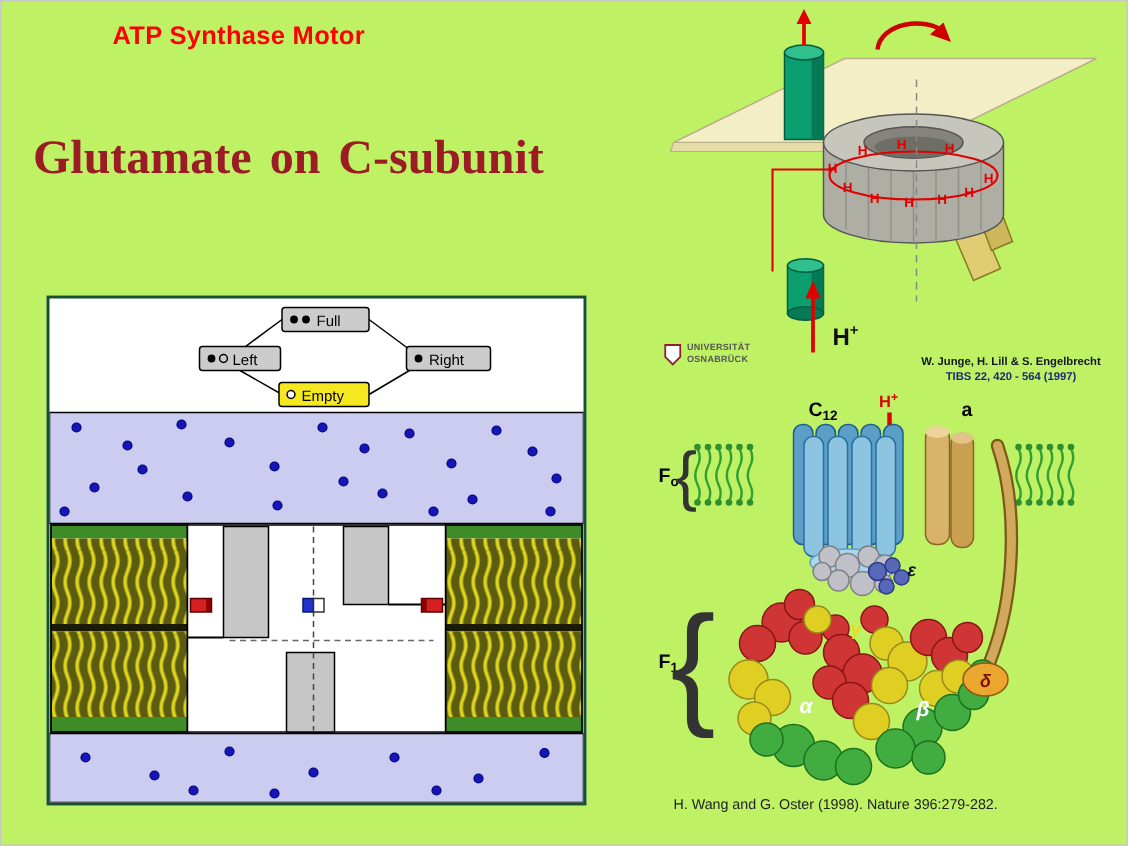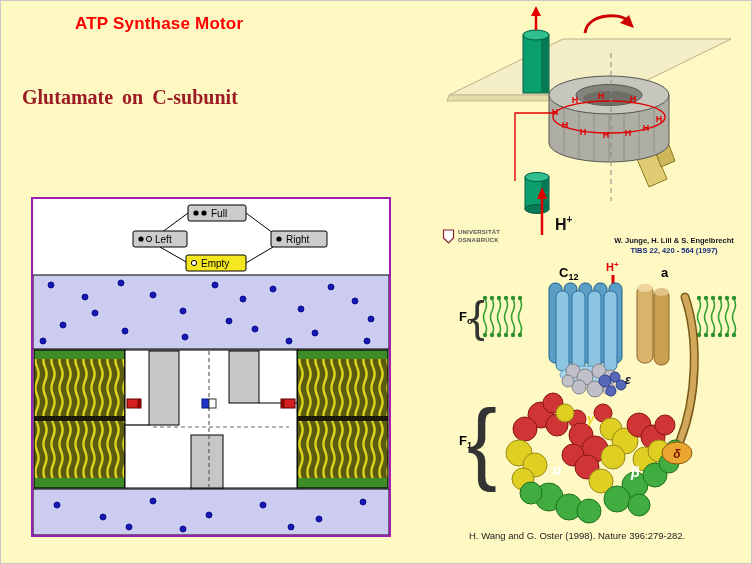--- a/index.html
+++ b/index.html
@@ -1,27 +1,27 @@
 <!DOCTYPE html>
 <html><head>
 <meta charset="utf-8">
 <style>
   * { margin:0; padding:0; box-sizing:border-box; }
   html,body { width:752px; height:564px; }
   body { background:#ffffff; font-family:"Liberation Sans", sans-serif; position:relative; overflow:hidden; }
-  .slide { position:absolute; inset:0; background:#fef9c3; border:1px solid #c9c9c9; }
+  .slide { position:absolute; inset:0; background:#bef264; border:1px solid #c9c9c9; }
 
   .slide-title { position:absolute; left:74px; top:13px; font-size:17px; font-weight:bold; color:#ff0000; letter-spacing:.2px; }
 
-  .heading { position:absolute; left:21px; top:84px; font-family:"Liberation Serif", serif; font-weight:bold; font-size:20px; color:#9b1c24; line-height:1.22; }
+  .heading { position:absolute; left:21px; top:84px; font-family:"Liberation Serif", serif; font-weight:bold; font-size:32px; color:#9b1c24; line-height:1.22; }
   .heading .l1 { word-spacing:4px; }
 
-  .sim-panel { position:absolute; left:30px; top:196px; width:360px; height:340px; border:2px solid #a21caf; background:#fff; }
+  .sim-panel { position:absolute; left:30px; top:196px; width:360px; height:340px; border:2px solid #14532d; background:#fff; }
   .rotor-panel { position:absolute; left:428px; top:2px; width:318px; height:246px; }
-  .synthase-panel { position:absolute; left:452px; top:252px; width:298px; height:292px;text-align:center; }
+  .synthase-panel { position:absolute; left:432px; top:252px; width:298px; height:292px;text-align:center; }
 
   .logo { position:absolute; left:441px; top:228px; display:flex; gap:3px; align-items:center; }
   .logo-text { font-size:6px; color:#555; line-height:1.2; letter-spacing:.2px; font-weight:bold; }
 
   .cite-top { position:absolute; left:598px; top:235px; width:150px; text-align:center; font-size:7.5px; font-weight:bold; line-height:1.3; }
   .cite-top .l1 { color:#14141e; }
   .cite-top .l2 { color:#1a2a7a; }
 
   svg { display:block; width:100%; height:100%; }
   svg text { font-family:"Liberation Sans", sans-serif; }

